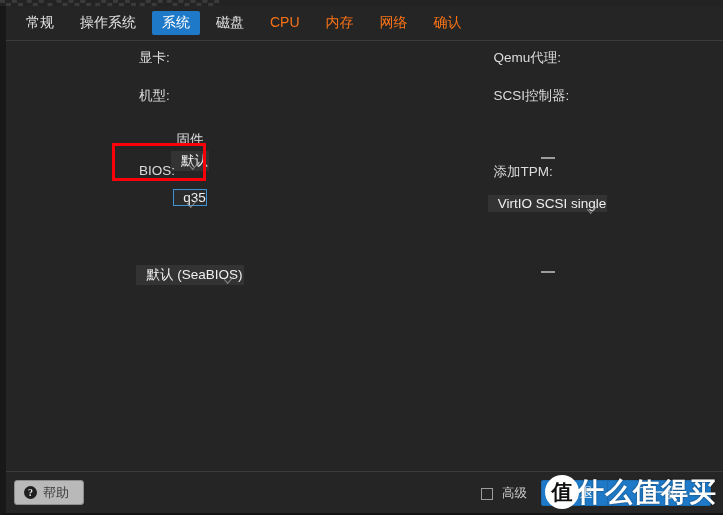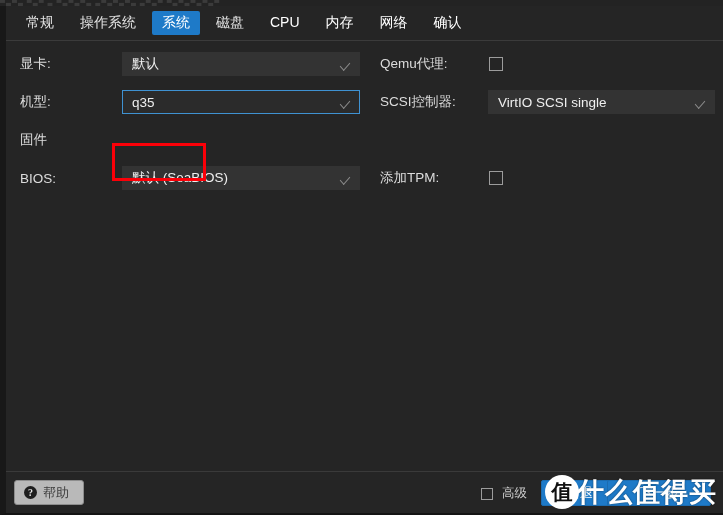--- a/index.html
+++ b/index.html
@@ -89,21 +89,21 @@
   .tab {
     font-size: 14px;
     color: #e3e3e3;
     padding: 3px 10px 4px 10px;
     margin-right: 6px;
     cursor: pointer;
     border-radius: 2px;
     line-height: 17px;
     white-space: nowrap;
   }
-  .tab.dim { color: #ffffff; }
+  .tab.dim { color: #f97316; }
   .tab.active {
     background: #1e7ac8;
     color: #ffffff;
   }
 
   
   .dlg-body {
     flex: 1 1 auto;
     position: relative;
     background: #252525;
@@ -121,20 +121,21 @@
   }
   .col-left  { left: 14px;  width: 340px; }
   .col-right { left: 374px; width: 335px; }
 
   .row {
     position: relative;
     height: 30px;
     margin-top: 8px;
     display: flex;
     align-items: center;
+    flex-direction: column;
   }
   .row-label {
     font-size: 13.5px;
     color: #dcdcdc;
     width: 102px;
     flex: 0 0 102px;
     white-space: nowrap;
   }
   .row-label.wide { width: 108px; flex: 0 0 108px; }
 

